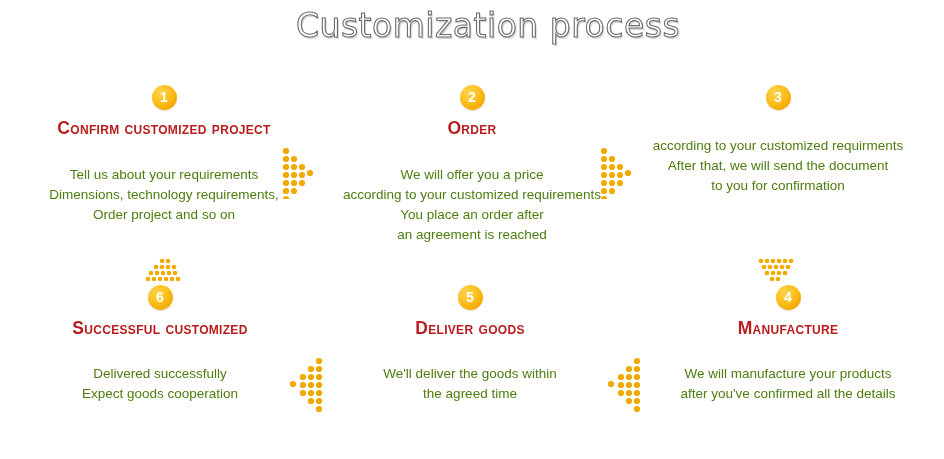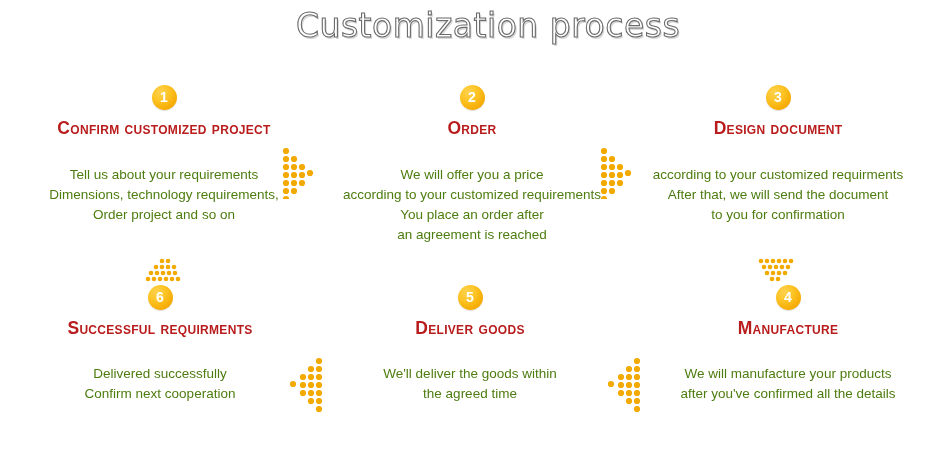--- a/index.html
+++ b/index.html
@@ -92,34 +92,33 @@
     <div class="step-body">
       <span class="ln">We will offer you a price</span>
       <span class="ln">according to your customized requirements</span>
       <span class="ln">You place an order after</span>
       <span class="ln">an agreement is reached</span>
     </div>
   </div>
 
   <div class="step" style="left:628px;top:85px;">
     <div class="badge">3</div>
-    <div class="step-title">Design document</div>
     <div class="step-body">
       <span class="ln">according to your customized requirments</span>
       <span class="ln">After that, we will send the document</span>
       <span class="ln">to you for confirmation</span>
     </div>
   </div>
 
   <div class="step" style="left:10px;top:285px;">
     <div class="badge">6</div>
-    <div class="step-title">Successful requirments</div>
+    <div class="step-title">Successful customized</div>
     <div class="step-body" style="margin-top:25px;">
       <span class="ln">Delivered successfully</span>
-      <span class="ln">Confirm next cooperation</span>
+      <span class="ln">Expect goods cooperation</span>
     </div>
   </div>
 
   <div class="step" style="left:320px;top:285px;">
     <div class="badge">5</div>
     <div class="step-title">Deliver goods</div>
     <div class="step-body" style="margin-top:25px;">
       <span class="ln">We'll deliver the goods within</span>
       <span class="ln">the agreed time</span>
     </div>

